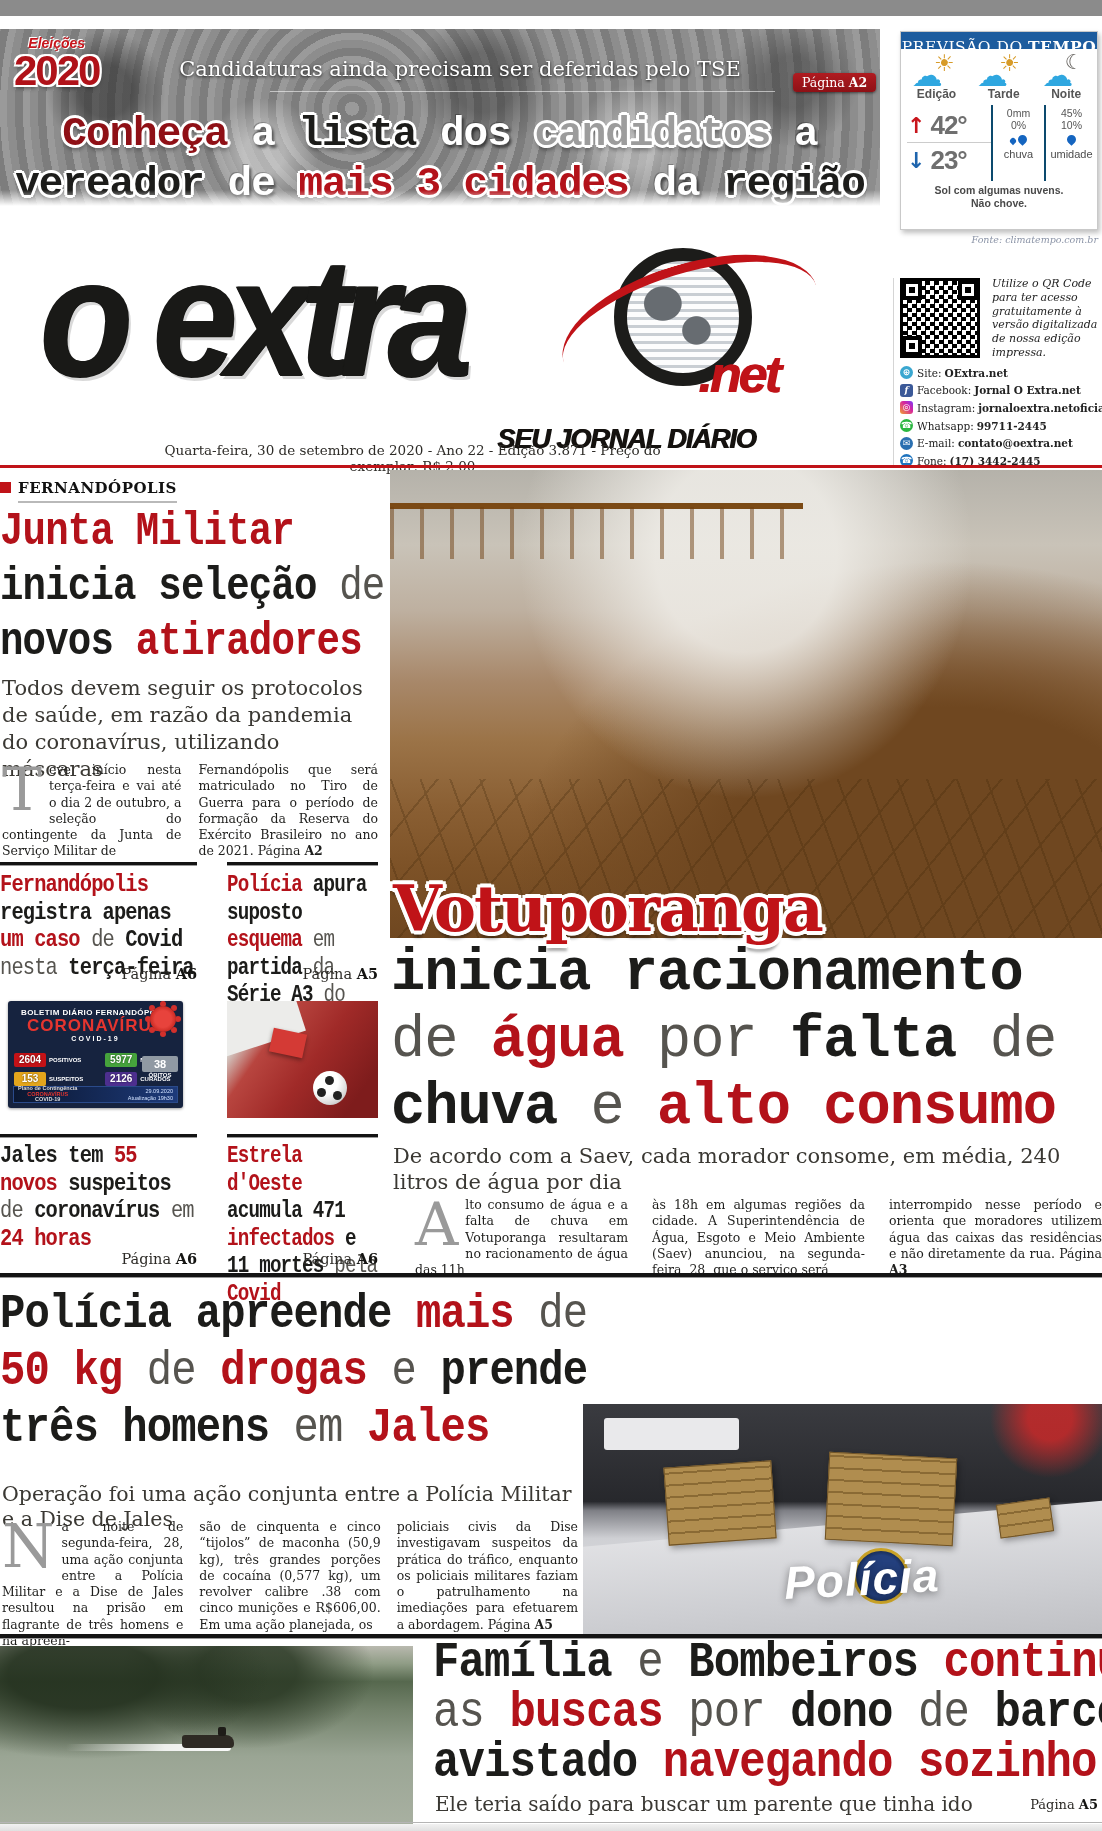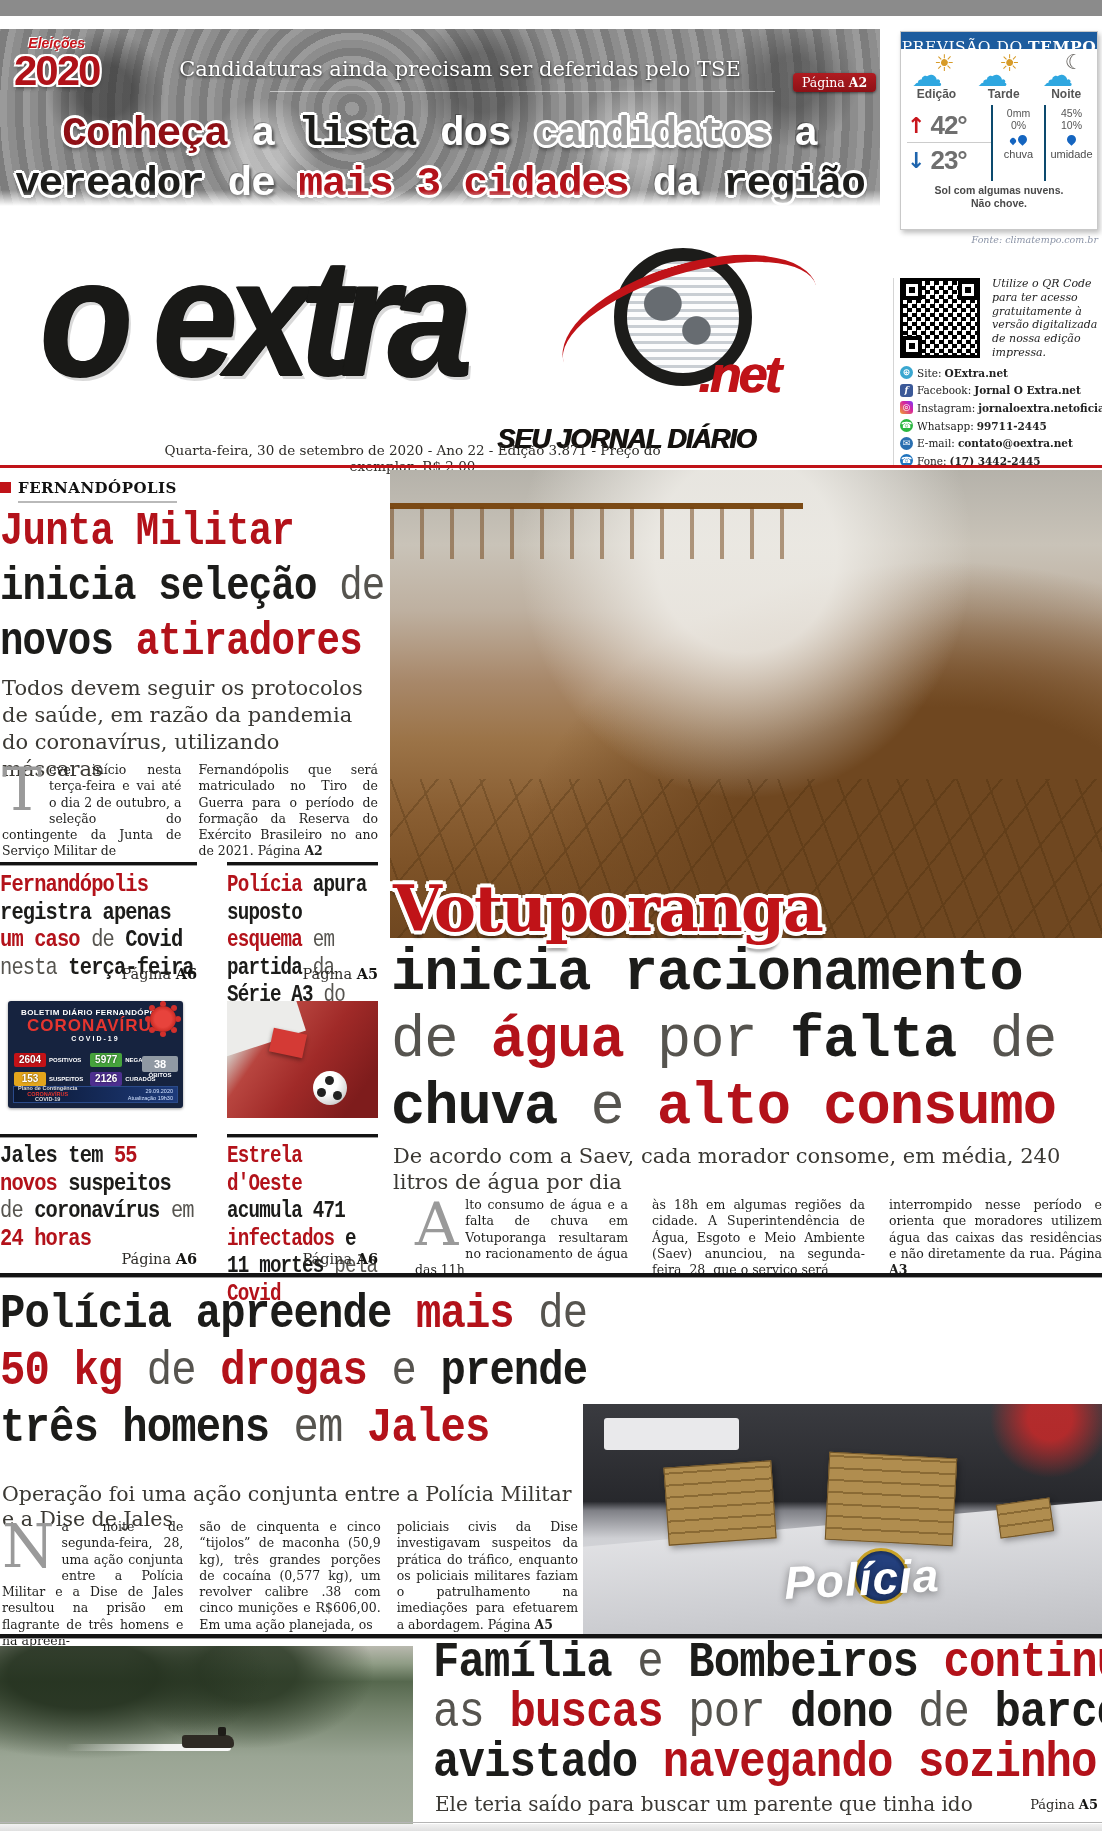--- a/index.html
+++ b/index.html
@@ -141,21 +141,21 @@
   #mini2-head{left:227px;top:855px;width:151px}
   #mini1-page{left:0;top:949px;width:197px;text-align:right}
   #mini2-page{left:227px;top:949px;width:151px;text-align:right}
 
   
   #covid{left:8px;top:985px;width:175px;height:107px;background:var(--navy);border-radius:3px;
     font-family:"Liberation Sans",sans-serif;box-shadow:0 1px 3px rgba(0,0,0,.4)}
   .cv-head{margin-top:7px;text-align:center;font-weight:bold;font-size:8px;color:#fff;letter-spacing:.4px}
   .cv-title{text-align:center;font-weight:bold;font-size:17px;line-height:18px;color:#e5352f;letter-spacing:1px}
   .cv-sub{text-align:center;font-weight:bold;font-size:7px;color:#fff;letter-spacing:2px}
-  .cv-grid{position:absolute;left:6px;top:52px;display:grid;grid-template-columns:auto auto;gap:5px 7px}
+  .cv-grid{position:absolute;left:6px;top:52px;display:grid;grid-template-columns:auto auto;gap:5px 22px}
   .cv-pair{display:flex;align-items:center}
   .bdg{min-width:32px;height:14px;border-radius:2px;color:#fff;font-weight:bold;font-size:10px;line-height:14px;
     text-align:center;margin-right:3px;padding:0 2px;text-shadow:0 0 2px rgba(0,0,0,.6)}
   .bd-pos{background:#c41217}.bd-neg{background:#46a33c}.bd-sus{background:#e3a51c}.bd-cur{background:#4d2f8f}
   .cv-lbl{font-weight:bold;font-size:6px;color:#fff}
   .cv-ob{position:absolute;right:5px;top:55px;width:36px;text-align:center}
   .bdg-ob{background:#9099a3;height:16px;border-radius:2px;color:#fff;font-weight:bold;font-size:11px;line-height:16px}
   .cv-virus{position:absolute;right:7px;top:5px;width:26px;height:26px;border-radius:50%;
     background:radial-gradient(circle,#e8433c 0 45%,#c6261f 75%);
     box-shadow:0 -15px 0 -10px #d2302c,11px -11px 0 -10px #d2302c,15px 0 0 -10px #d2302c,

